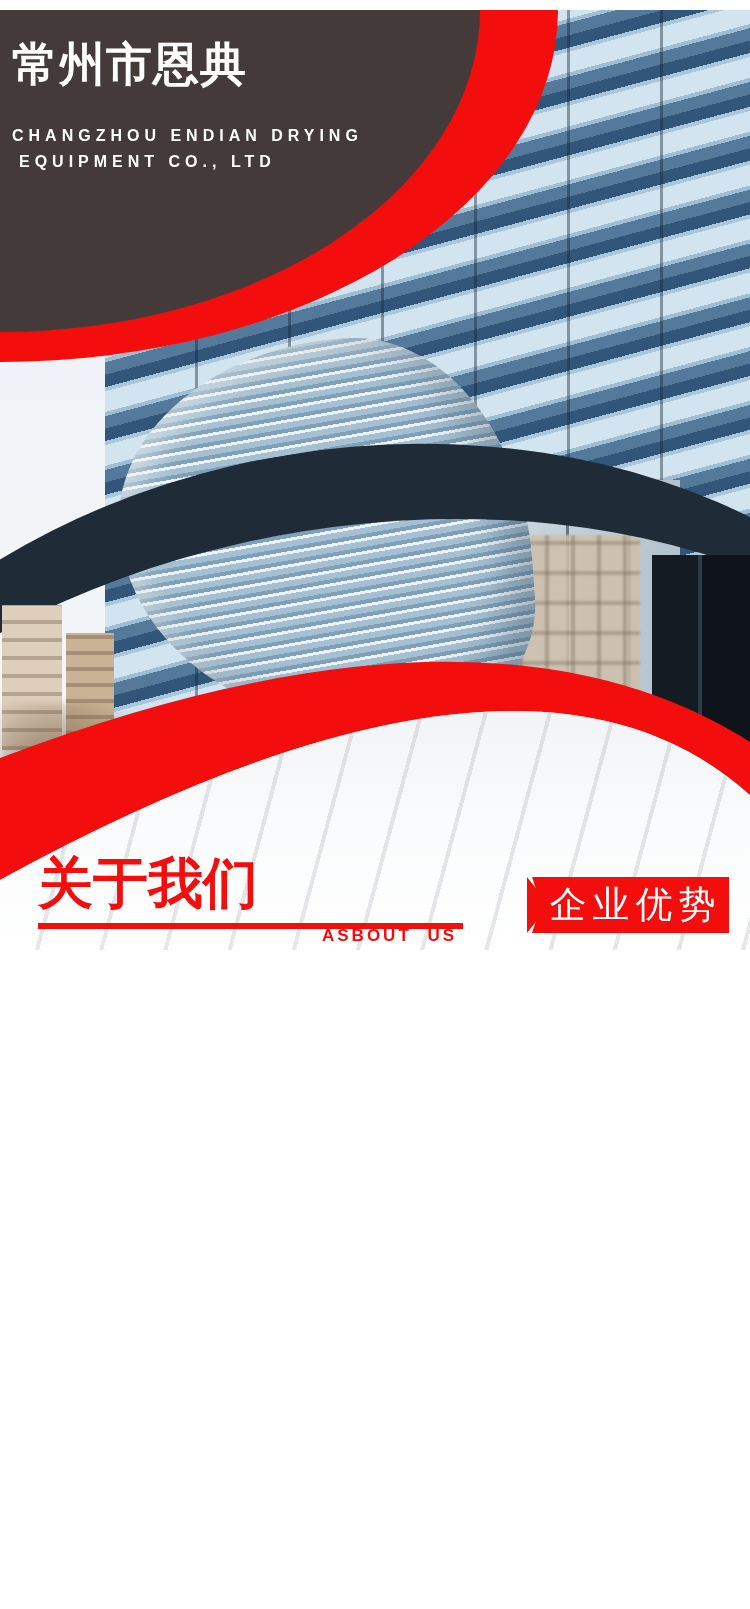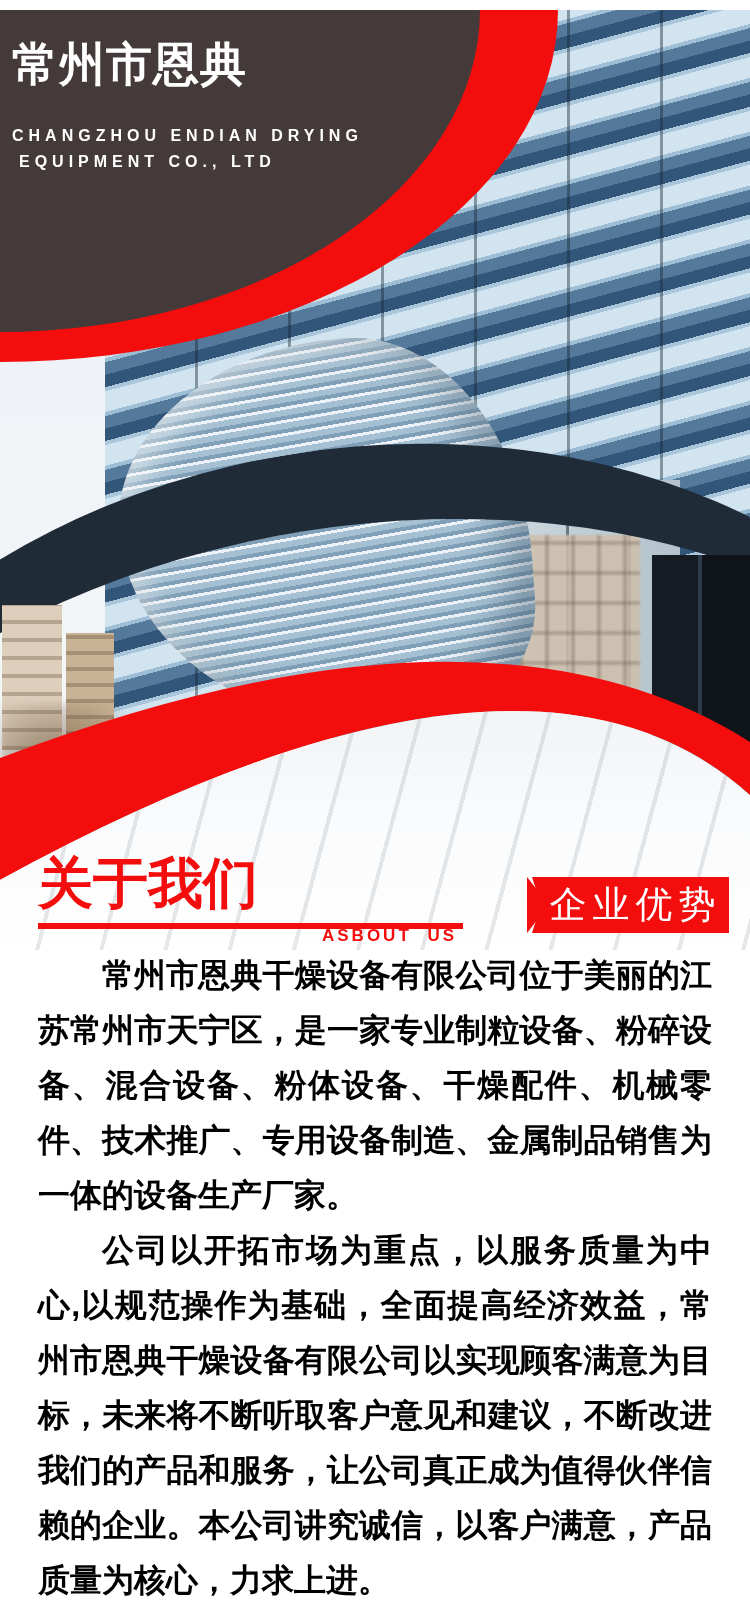--- a/index.html
+++ b/index.html
@@ -125,18 +125,14 @@
 
   <div class="about-title">关于我们</div>
   <div class="about-subtitle">ASBOUT US</div>
   <div class="about-underline"></div>
 
   <div class="ribbon-chevron"></div>
   <div class="ribbon">
     <span class="ribbon-label">企业优势</span>
   </div>
 
-  <div class="body-copy">
-    <p>常州市恩典干燥设备有限公司位于美丽的江苏常州市天宁区，是一家专业制粒设备、粉碎设备、混合设备、粉体设备、干燥配件、机械零件、技术推广、专用设备制造、金属制品销售为一体的设备生产厂家。</p>
-    <p>公司以开拓市场为重点，以服务质量为中心,以规范操作为基础，全面提高经济效益，常州市恩典干燥设备有限公司以实现顾客满意为目标，未来将不断听取客户意见和建议，不断改进我们的产品和服务，让公司真正成为值得伙伴信赖的企业。本公司讲究诚信，以客户满意，产品质量为核心，力求上进。</p>
-  </div>
 
 </div>
 
 </body></html>

